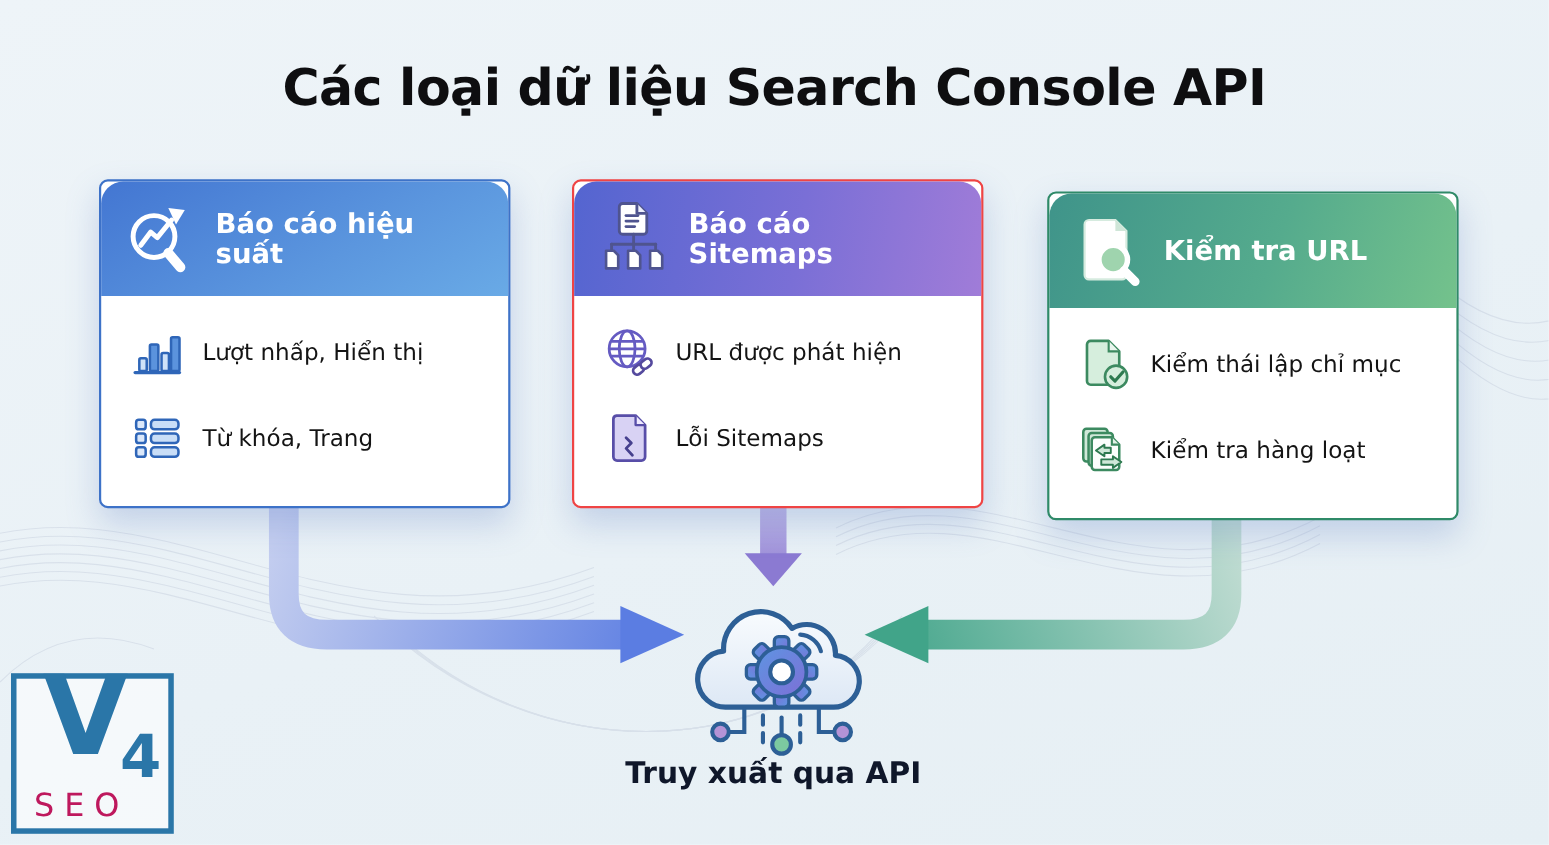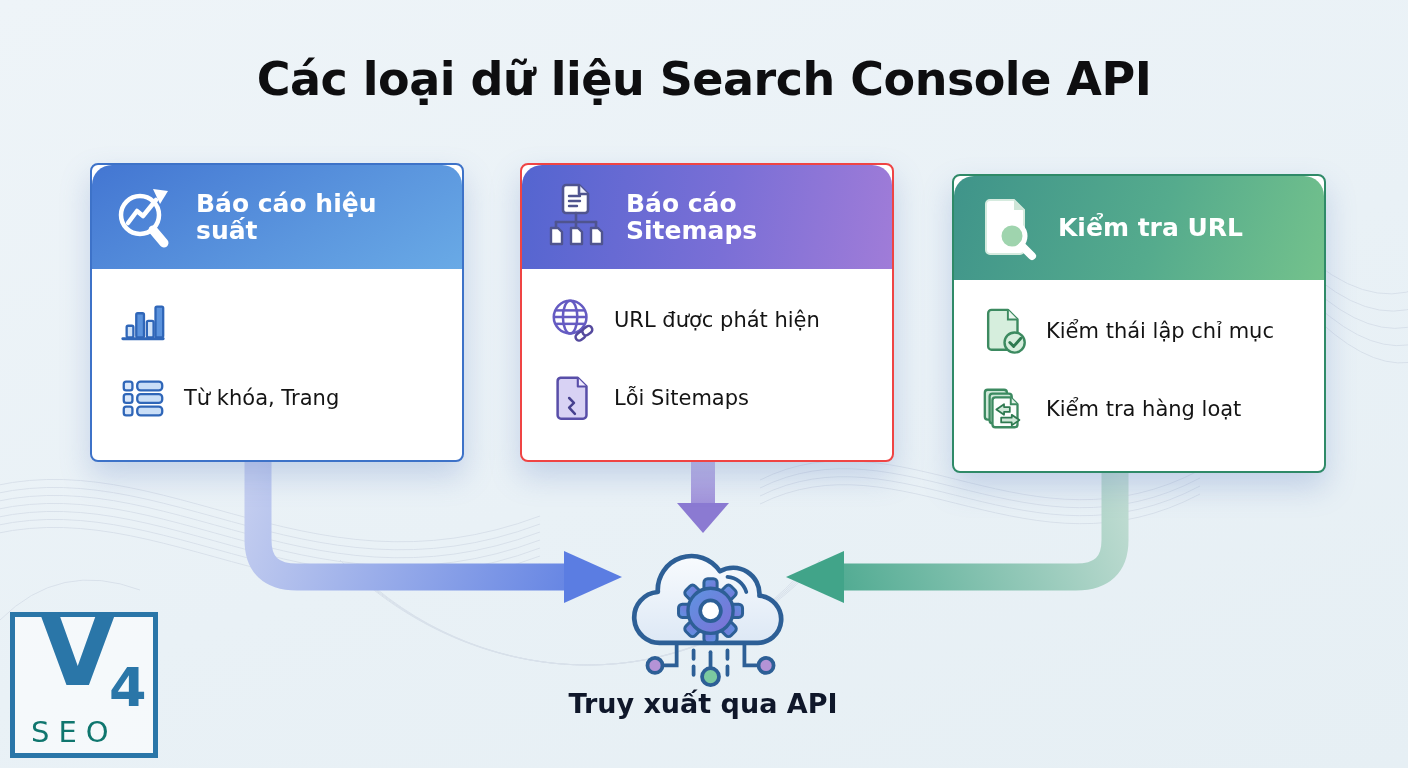--- a/index.html
+++ b/index.html
@@ -40,21 +40,21 @@
     left:453px;top:688px;width:500px;text-align:center;
     font-size:27px;font-weight:bold;color:#0f172a;z-index:4;
   }
   
   .logo{
     left:10px;top:612px;width:148px;height:146px;box-sizing:border-box;
     border:5px solid #2a76a8;background:rgba(255,255,255,0.55);z-index:3;
   }
   .logo-v{position:absolute;left:24px;top:-16px;font-size:100px;font-weight:bold;color:#2a76a8;line-height:1;}
   .logo-4{position:absolute;left:94px;top:44px;font-size:54px;font-weight:bold;color:#2a76a8;line-height:1;}
-  .logo-seo{position:absolute;left:16px;bottom:6px;font-size:29px;font-weight:400;color:#0f766e;letter-spacing:9px;line-height:1;}
+  .logo-seo{position:absolute;left:16px;bottom:6px;font-size:29px;font-weight:400;color:#be185d;letter-spacing:9px;line-height:1;}
   svg{display:block;}
   .overlay{left:0;top:0;z-index:2;pointer-events:none;}
   .waves{left:0;top:0;z-index:1;pointer-events:none;}
 </style>
 </head>
 <body>
 
 <svg class="abs waves" width="1408" height="768" viewBox="0 0 1408 768" fill="none">
   <g stroke="#b9c2d4" stroke-width="1" opacity="0.35">
     <path d="M-40,496 C150,426 300,606 540,516"></path>
@@ -124,20 +124,21 @@
   </div>
   <div class="card-body">
     <div class="card-item">
       <svg class="hicon" width="50" height="50" viewBox="0 0 52 52">
         <rect x="9" y="32" width="7" height="12" rx="1.5" fill="#cfe2f8" stroke="#2f66b8" stroke-width="2.4"></rect>
         <rect x="19" y="19" width="8" height="25" rx="1.5" fill="#5b93dd" stroke="#2f66b8" stroke-width="2.4"></rect>
         <rect x="30" y="27" width="7" height="17" rx="1.5" fill="#cfe2f8" stroke="#2f66b8" stroke-width="2.4"></rect>
         <rect x="39" y="12" width="8" height="32" rx="1.5" fill="#5b93dd" stroke="#2f66b8" stroke-width="2.4"></rect>
         <line x1="5" y1="45.5" x2="47" y2="45.5" stroke="#2f66b8" stroke-width="3" stroke-linecap="round"></line>
       </svg>
+      <span class="card-item-label">Lượt nhấp, Hiển thị</span>
     </div>
     <div class="card-item">
       <svg class="hicon" width="50" height="50" viewBox="0 0 52 52">
         <g stroke="#2f66b8" stroke-width="2.4">
           <rect x="6" y="9" width="9" height="9" rx="2.5" fill="#dbe8fa"></rect>
           <rect x="20" y="9" width="26" height="9" rx="3.5" fill="#c9def7"></rect>
           <rect x="6" y="22" width="9" height="9" rx="2.5" fill="#dbe8fa"></rect>
           <rect x="20" y="22" width="26" height="9" rx="3.5" fill="#c9def7"></rect>
           <rect x="6" y="35" width="9" height="9" rx="2.5" fill="#dbe8fa"></rect>
           <rect x="20" y="35" width="26" height="9" rx="3.5" fill="#c9def7"></rect>

